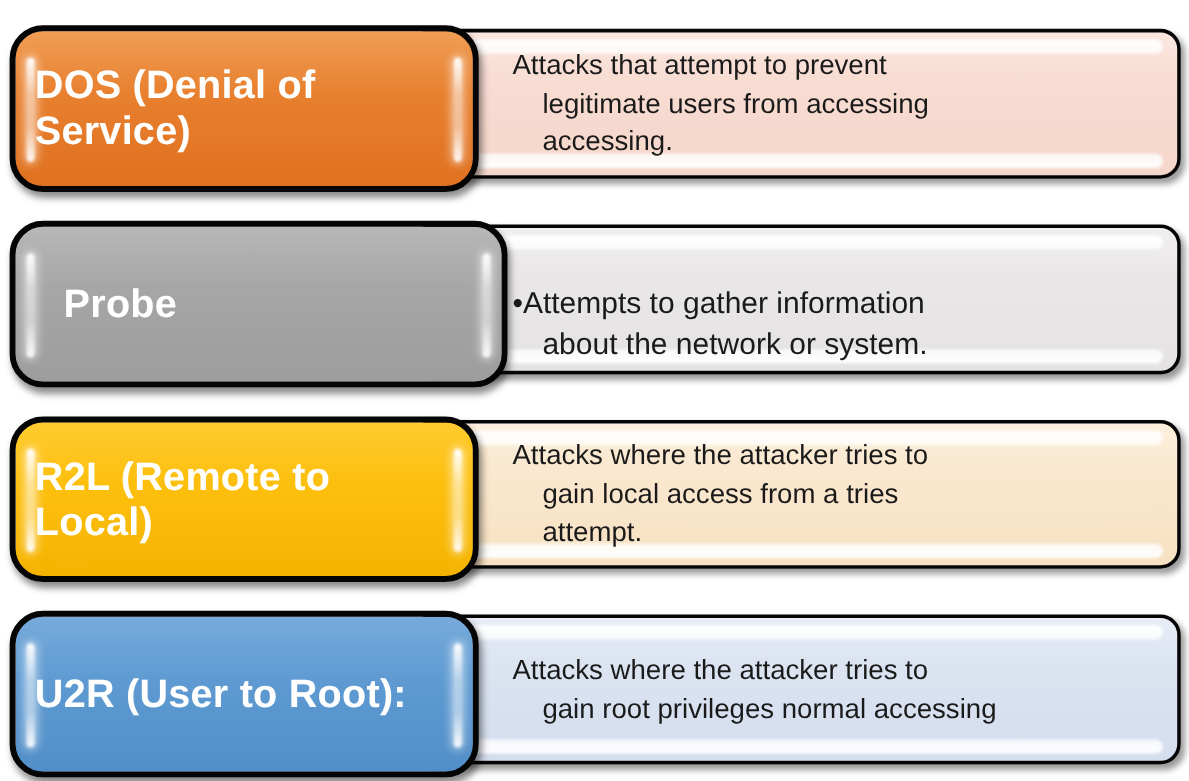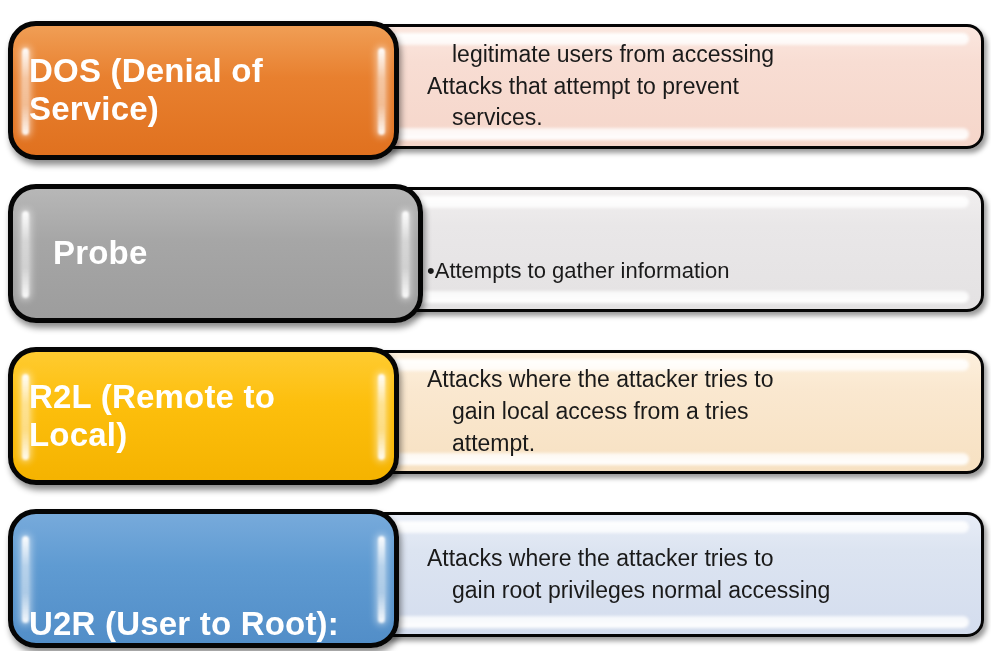--- a/index.html
+++ b/index.html
@@ -37,39 +37,39 @@
   .gloss-top { top: 6px; }
   .gloss-bottom { bottom: 6px; background: linear-gradient(rgba(255,255,255,0.75), rgba(255,255,255,0.98)); }
 
   .desc-text {
     margin: 0;
     padding-left: 72px; padding-right: 40px;
     font-size: 23px; line-height: 1.38;
     color: #1a1a1a;
     position: relative; z-index: 2;
   }
-  .row-probe .desc-text { font-size: 22px; line-height: 1.35; margin-top: 44px; }
+  .row-probe .desc-text { font-size: 25px; line-height: 1.35; margin-top: 44px; }
   .desc-text .line { display: block; padding-left: 25px; }
   .desc-text .line.first { padding-left: 0; }
 
   
   .title-box {
     position: absolute;
     left: 8px; top: 21px; bottom: 3px; width: 337px;
     border: 5px solid #050505;
     border-radius: 28px;
     display: flex; align-items: center;
     padding: 0 28px 0 16px;
     z-index: 2;
     box-shadow: 2px 5px 6px rgba(0,0,0,0.45);
   }
   .row-dos   .title-box { background: linear-gradient(#f09e55, #e8802f 40%, #e0711f); }
   .row-probe .title-box { background: linear-gradient(#b7b7b7, #a6a6a6 40%, #9d9d9d); padding-left: 40px; }
   .row-r2l   .title-box { background: linear-gradient(#ffcb30, #fdbf0d 40%, #f5b300); }
-  .row-u2r   .title-box { background: linear-gradient(#77aadb, #5f9bd2 40%, #528ec8); align-items: flex-end; }
+  .row-u2r   .title-box { background: linear-gradient(#77aadb, #5f9bd2 40%, #528ec8); }
 
   .title-text {
     color: #ffffff;
     font-weight: bold;
     font-size: 33px; line-height: 1.16;
     letter-spacing: 0.2px;
     position: relative; z-index: 2;
   }
 
   .shine {
@@ -85,38 +85,39 @@
 </head>
 <body>
 
 <div class="diagram">
 
   <div class="row row-dos">
     <div class="desc-box">
       <div class="gloss gloss-top"></div>
       <div class="gloss gloss-bottom"></div>
       <p class="desc-text">
+          <span class="line first">Attacks that attempt to prevent</span>
           <span class="line">legitimate users from accessing</span>
-          <span class="line first">Attacks that attempt to prevent</span>
-          <span class="line">services.</span>
+          <span class="line">accessing.</span>
         </p>
     </div>
     <div class="title-box">
       <div class="shine shine-left"></div>
       <div class="shine shine-right"></div>
       <span class="title-text">DOS (Denial of Service)</span>
     </div>
   </div>
 
   <div class="row row-probe">
     <div class="desc-box">
       <div class="gloss gloss-top"></div>
       <div class="gloss gloss-bottom"></div>
       <p class="desc-text">
           <span class="line first">•Attempts to gather information</span>
+          <span class="line">about the network or system.</span>
         </p>
     </div>
     <div class="title-box">
       <div class="shine shine-left"></div>
       <div class="shine shine-right"></div>
       <span class="title-text">Probe</span>
     </div>
   </div>
 
   <div class="row row-r2l">

